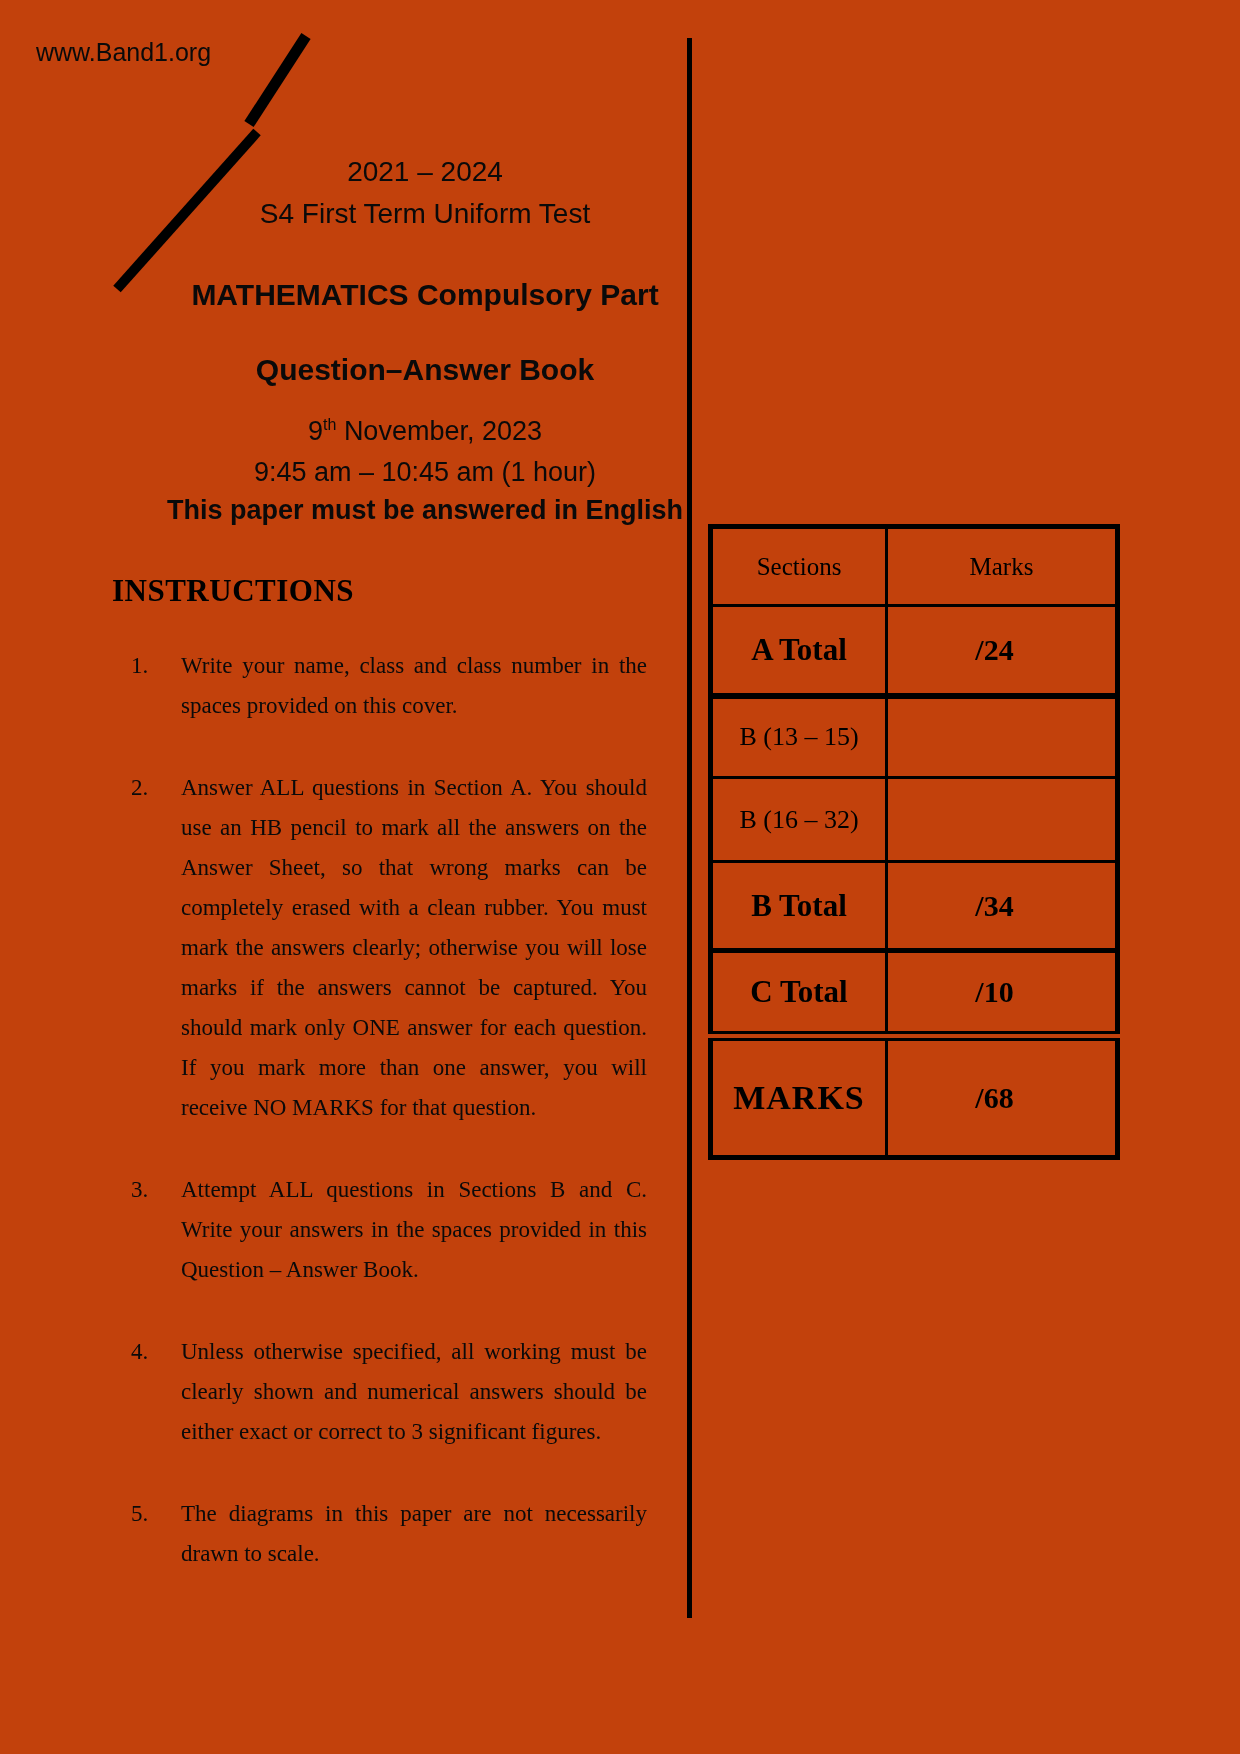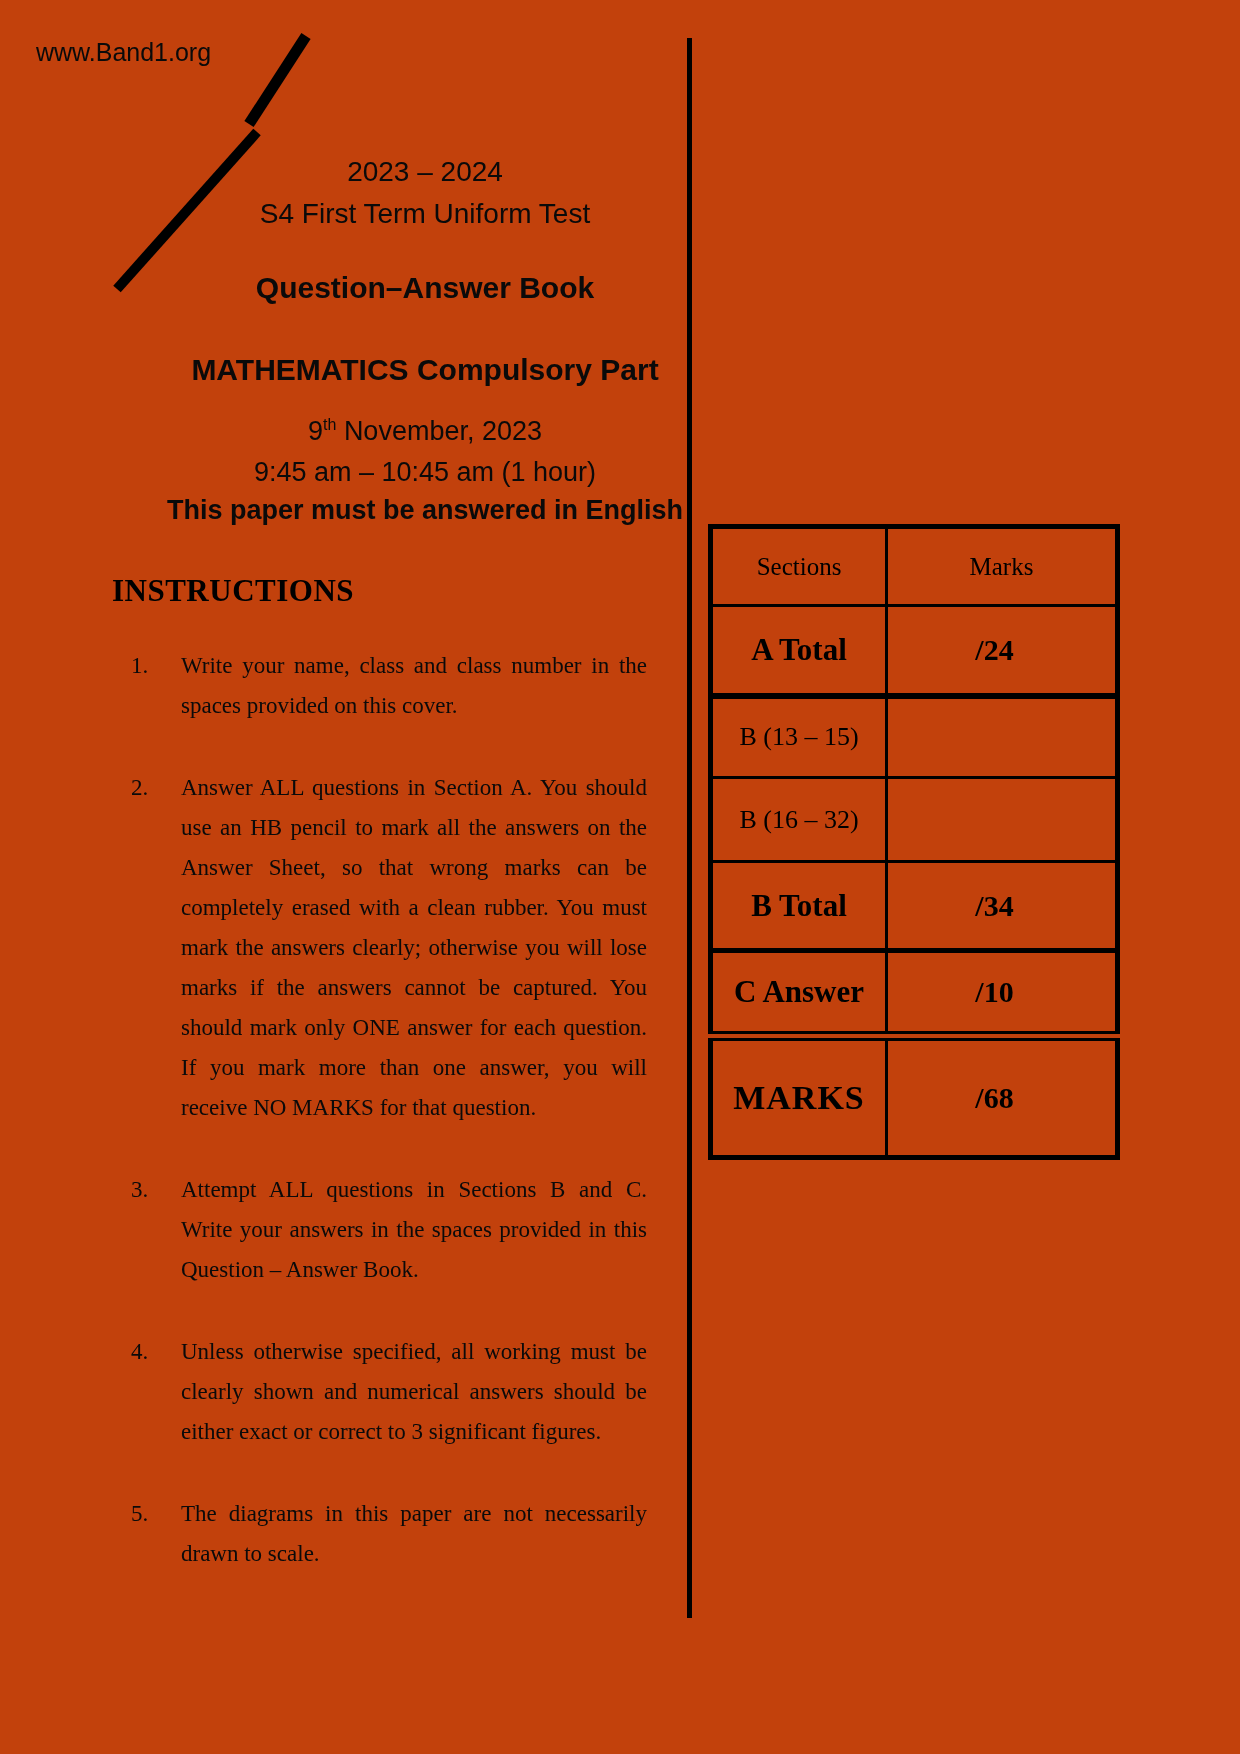--- a/index.html
+++ b/index.html
@@ -110,24 +110,24 @@
 <div class="page">
 
   <div class="watermark">www.Band1.org</div>
 
   <svg class="slash" width="340" height="310" viewBox="0 0 340 310" aria-hidden="true">
     <line x1="117" y1="289" x2="257" y2="132" stroke="#000" stroke-width="10"></line>
     <line x1="249" y1="124" x2="306" y2="36" stroke="#000" stroke-width="11"></line>
   </svg>
 
   <div class="title-block">
-    <div class="t-line t-year">2023 – 2024</div>
+    <div class="t-line t-year">2021 – 2024</div>
     <div class="t-line t-test">S4 First Term Uniform Test</div>
+    <div class="t-line t-subject">MATHEMATICS Compulsory Part</div>
     <div class="t-line t-book">Question–Answer Book</div>
-    <div class="t-line t-subject">MATHEMATICS Compulsory Part</div>
     <div class="t-line t-date"><span>9</span><sup>th</sup>&nbsp;<span>November, 2023</span></div>
     <div class="t-line t-time">9:45 am – 10:45 am (1 hour)</div>
     <div class="t-line t-lang">This paper must be answered in English</div>
   </div>
 
   <div class="instructions-title">INSTRUCTIONS</div>
 
   <div class="instructions">
     <div class="instr-item">
       <div class="num">1.</div>
@@ -173,21 +173,21 @@
       </tr>
       <tr class="r-b16">
         <td class="sec-plain">B (16 – 32)</td>
         <td class="mark-cell"></td>
       </tr>
       <tr class="r-btot">
         <td class="sec-bold">B Total</td>
         <td class="mark-cell">/34</td>
       </tr>
       <tr class="r-ctot">
-        <td class="sec-bold">C Answer</td>
+        <td class="sec-bold">C Total</td>
         <td class="mark-cell">/10</td>
       </tr>
       <tr class="r-total">
         <td class="sec-grand">MARKS</td>
         <td class="mark-cell">/68</td>
       </tr>
     </tbody>
   </table>
 
 </div>

